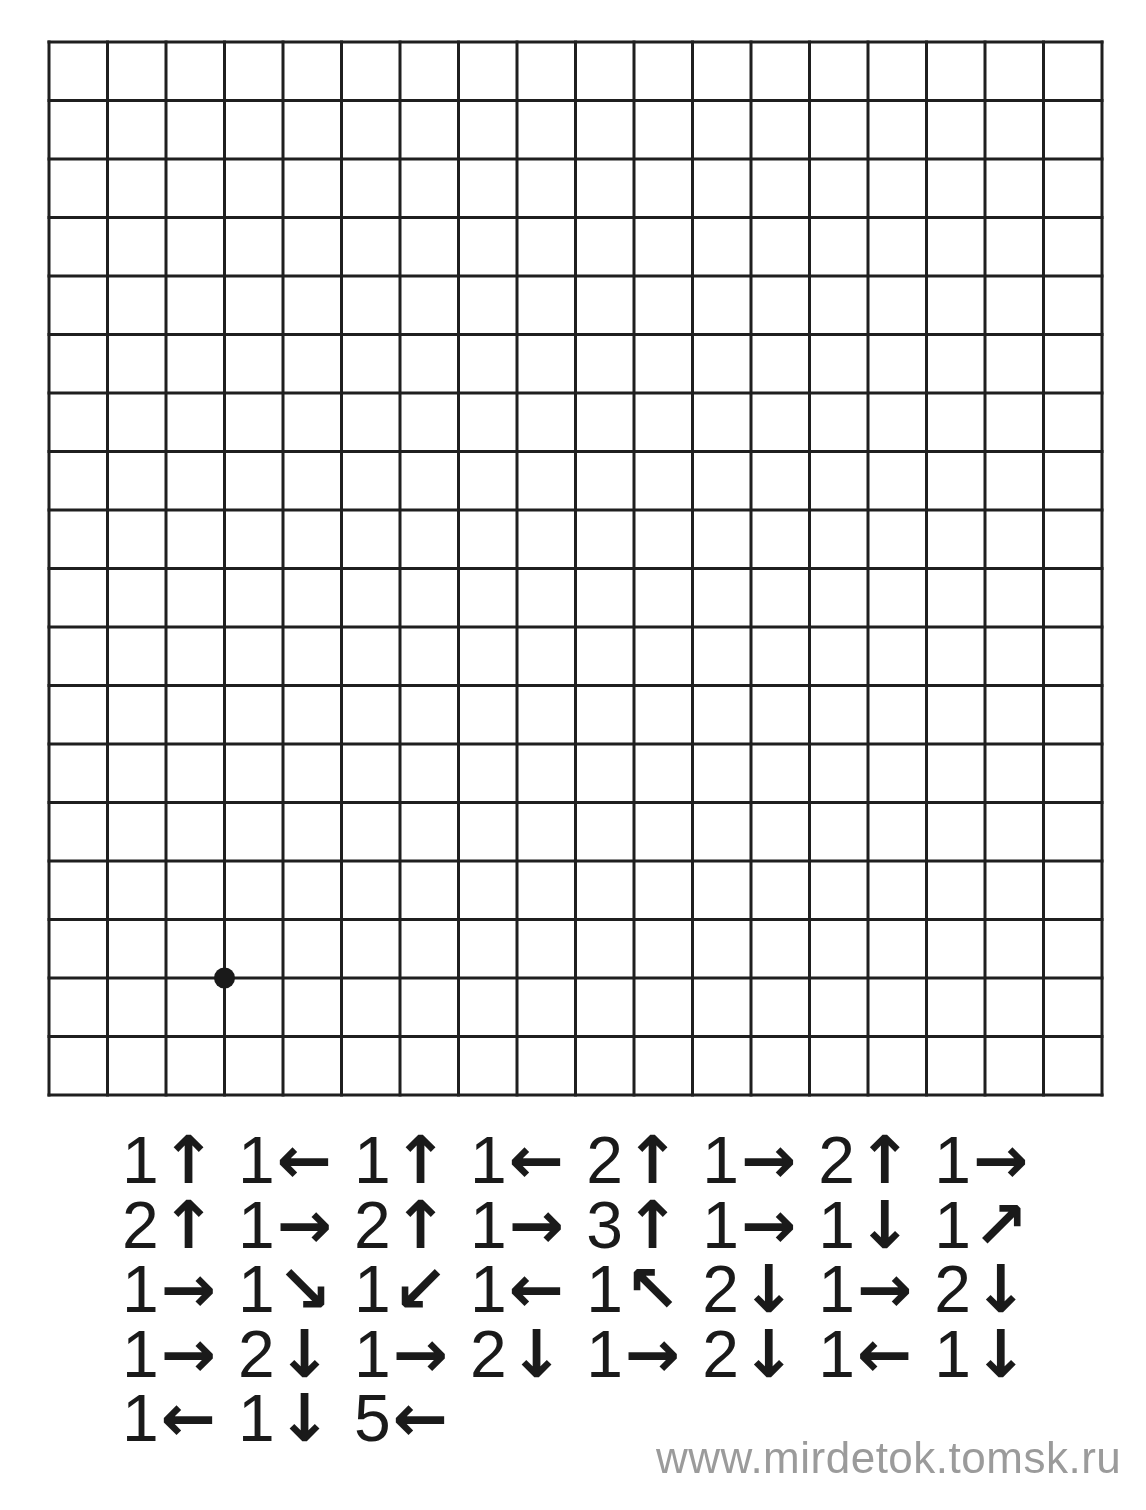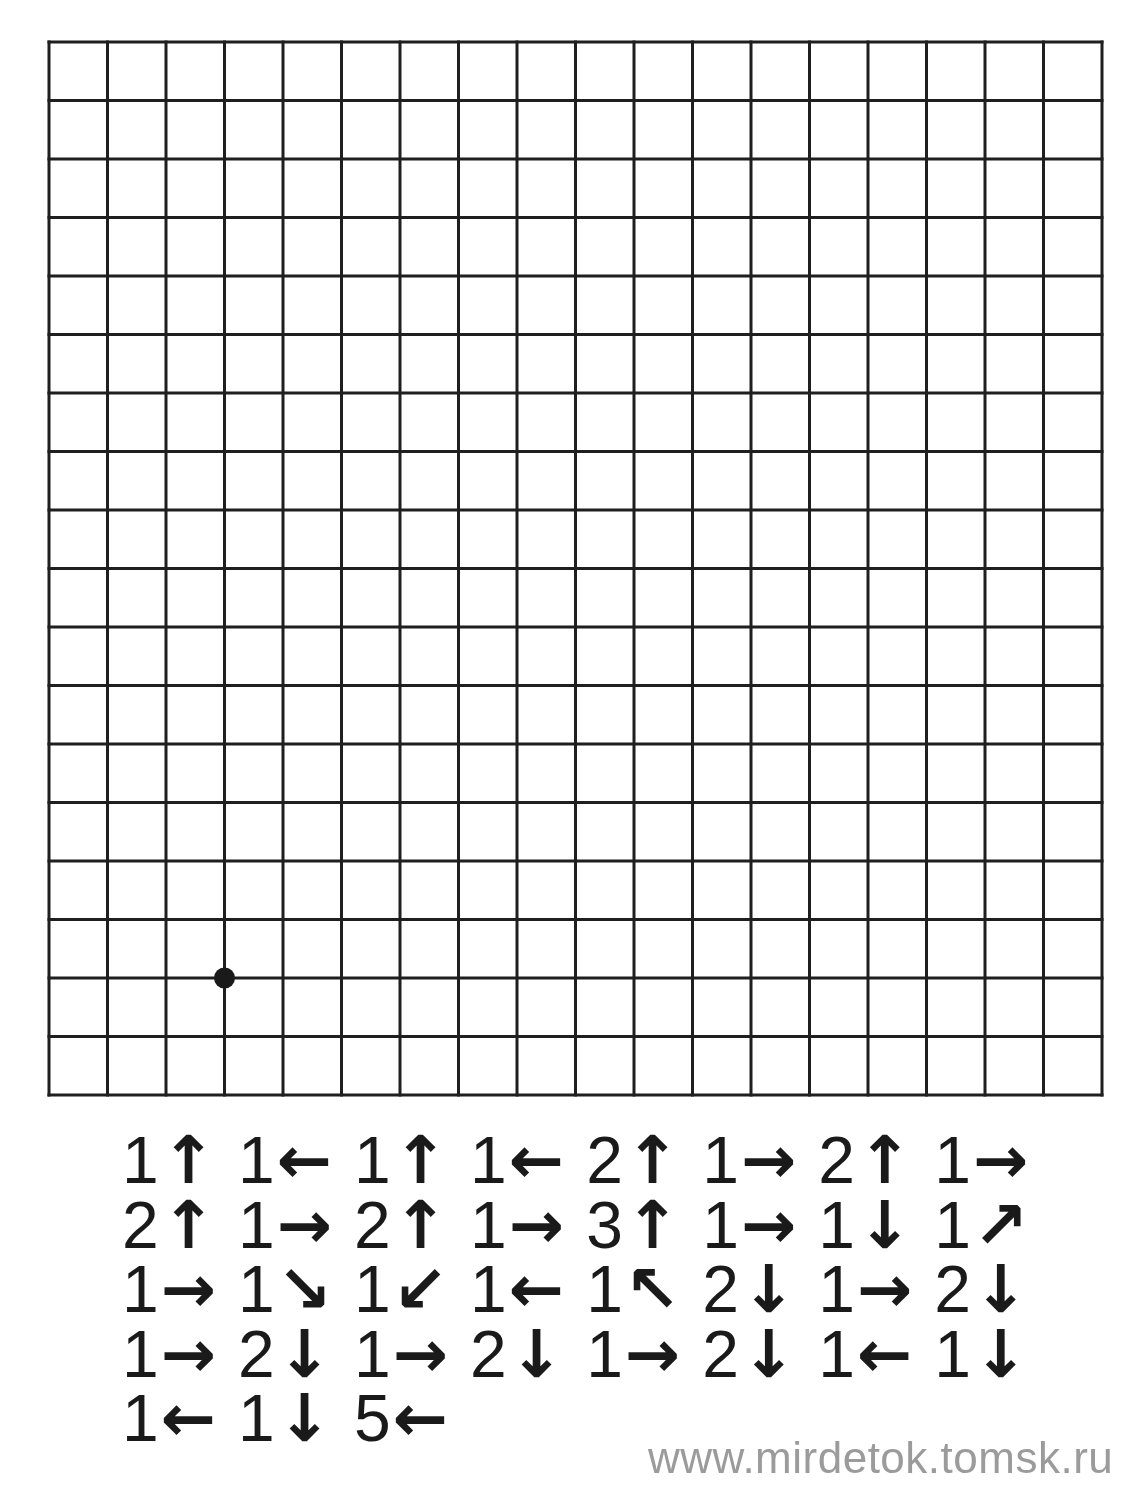--- a/index.html
+++ b/index.html
@@ -129,14 +129,14 @@
         <span class="step"><span class="num">2</span><span class="arrow">↓</span></span>
         <span class="step"><span class="num">1</span><span class="arrow">←</span></span>
         <span class="step"><span class="num">1</span><span class="arrow">↓</span></span>
       </div>
       <div class="iline">
         <span class="step"><span class="num">1</span><span class="arrow">←</span></span>
         <span class="step"><span class="num">1</span><span class="arrow">↓</span></span>
         <span class="step"><span class="num">5</span><span class="arrow">←</span></span>
       </div>
     </div>
-  <div class="watermark" id="watermark" style="color: rgb(155, 155, 155);">www.mirdetok.tomsk.ru</div>
+  <div class="watermark" id="watermark" style="color: rgb(155, 155, 155); margin-left: 8px;">www.mirdetok.tomsk.ru</div>
 </div>
 
 </body></html>

